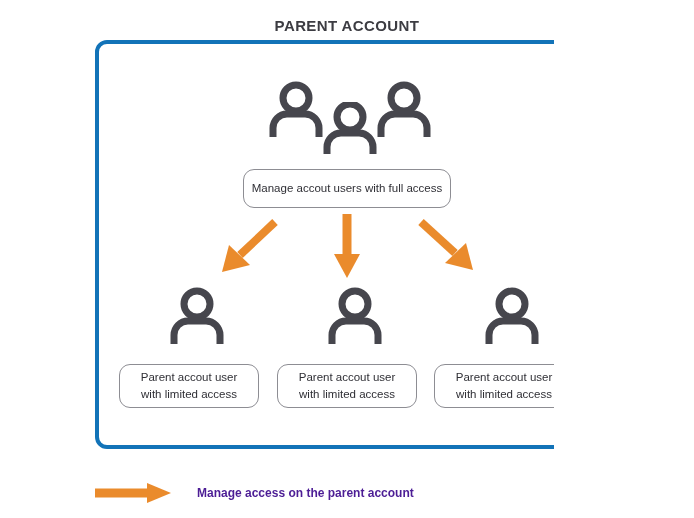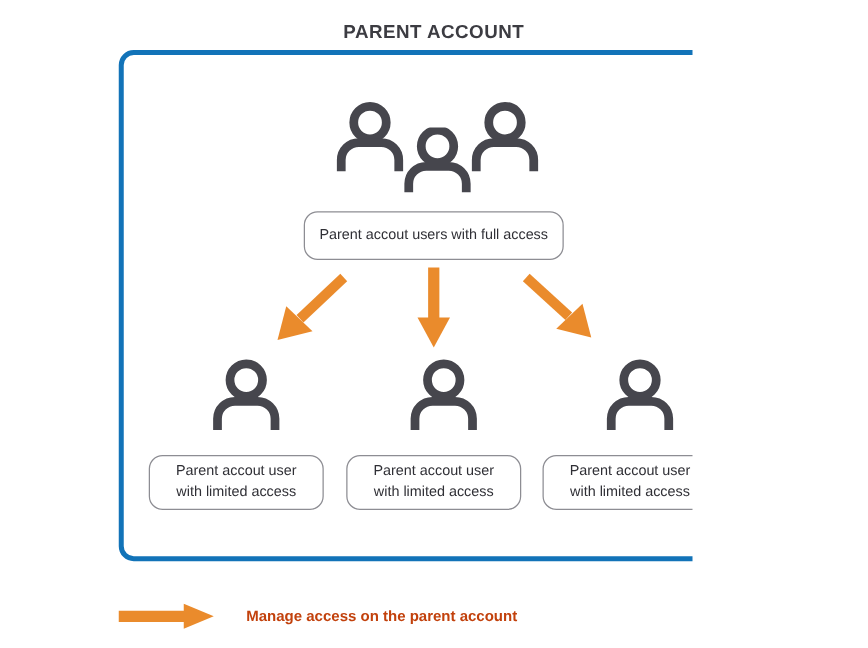--- a/index.html
+++ b/index.html
@@ -117,21 +117,21 @@
   }
   .legend-arrow {
     width: 80px;
     height: 22px;
     flex: 0 0 auto;
   }
   .legend-text {
     margin-left: 24px;
     font-size: 12px;
     font-weight: bold;
-    color: #c2410c;
+    color: #4c1d95;
     font-family: "Liberation Sans", sans-serif;
     white-space: nowrap;
   }
 </style>
 </head>
 <body>
 
 <div id="canvas">
 
   <div class="diagram-title">PARENT ACCOUNT</div>
@@ -156,21 +156,21 @@
 
     <span class="person-icon" style="left:54px; top:23px;">
       <svg width="62" height="52" viewBox="0 0 62 52" xmlns="http://www.w3.org/2000/svg">
         <circle cx="31" cy="15" r="13" fill="#ffffff" stroke="#46464d" stroke-width="7"></circle>
         <path d="M8 52 L8 45 a14 14 0 0 1 14 -14 L40 31 a14 14 0 0 1 14 14 L54 52" fill="#ffffff" stroke="#46464d" stroke-width="7" stroke-linecap="butt"></path>
       </svg>
     </span>
   </div>
 
   <div class="label-box label-box-main">
-    <span>Parent accout users with full access</span>
+    <span>Manage accout users with full access</span>
   </div>
 
   <svg class="arrows-layer" viewBox="0 0 694 518" xmlns="http://www.w3.org/2000/svg">
 
     <g>
       <path d="M275 222 L240 255" stroke="#ea8b2c" stroke-width="8" fill="none"></path>
       <path d="M222 272 L250 265 L229 245 Z" fill="#ea8b2c"></path>
     </g>
 
     <g>

